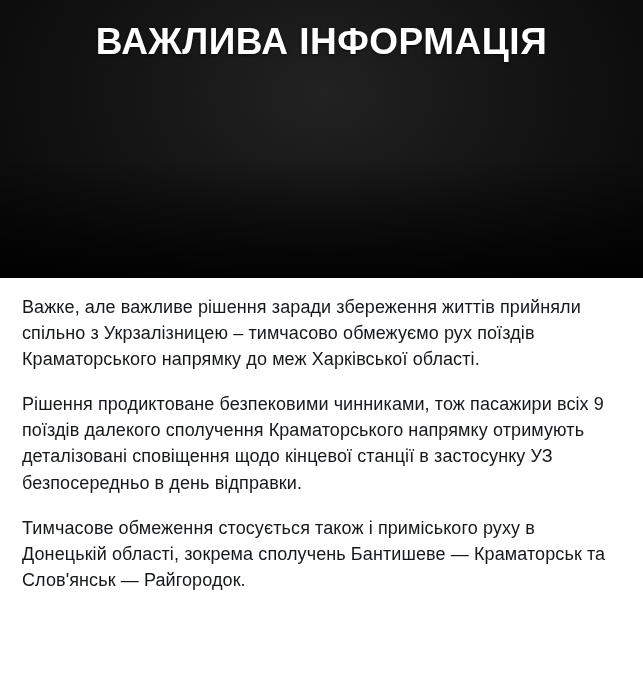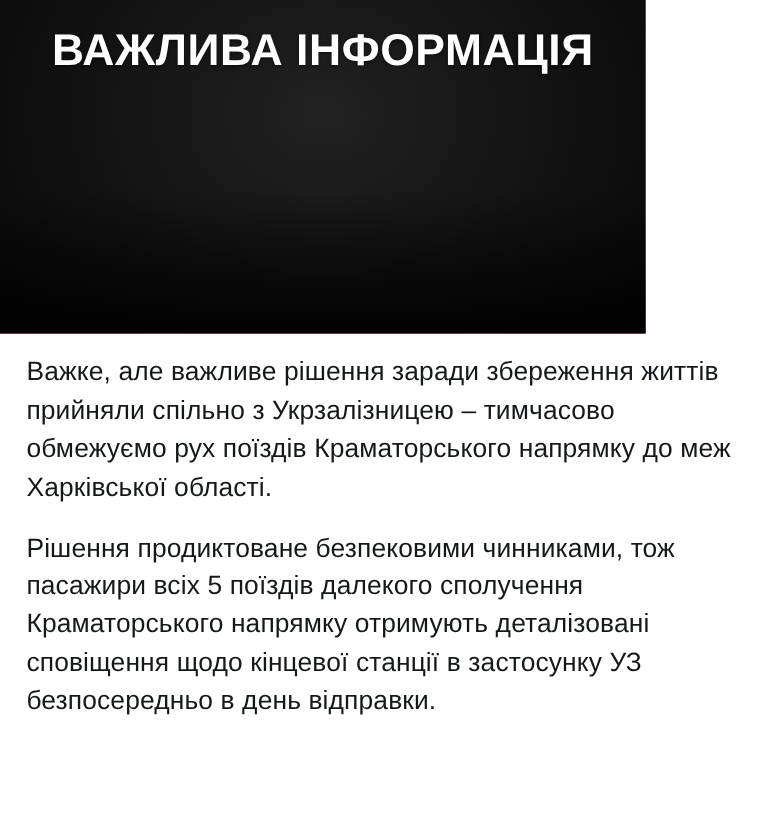--- a/index.html
+++ b/index.html
@@ -14,23 +14,23 @@
     overflow: hidden;
   }
   .page {
     position: relative;
     width: 643px;
     height: 698px;
     background: #ffffff;
   }
   .banner {
     position: relative;
-    width: 538px;
+    width: 643px;
     height: 278px;
-    background: #ec4899;
+    background: #c2410c;
     overflow: hidden;
   }
   
   .banner::before {
     content: "";
     position: absolute;
     left: -10%;
     top: -30%;
     width: 120%;
     height: 160%;
@@ -62,35 +62,36 @@
     text-shadow: 0 1px 3px rgba(0,0,0,0.6);
   }
   .article {
     padding: 16px 22px 0 22px;
     box-sizing: border-box;
   }
   .article p {
     margin: 0 0 19px 0;
     color: #15181b;
     font-family: "Liberation Sans", sans-serif;
-    font-size: 22px;
+    font-size: 18px;
     line-height: 1.45;
     letter-spacing: 0.1px;
   }
   .article p:last-child {
     margin-bottom: 0;
   }
 </style>
 </head>
 <body>
 
 <div class="page">
 
   <div class="banner">
     <div class="banner-title">ВАЖЛИВА ІНФОРМАЦІЯ</div>
   </div>
 
   <div class="article">
     <p>Важке, але важливе рішення заради збереження життів прийняли спільно з Укрзалізницею – тимчасово обмежуємо рух поїздів Краматорського напрямку до меж Харківської області.</p>
-    <p>Рішення продиктоване безпековими чинниками, тож пасажири всіх 5 поїздів далекого сполучення Краматорського напрямку отримують деталізовані сповіщення щодо кінцевої станції в застосунку УЗ безпосередньо в день відправки.</p>
+    <p>Рішення продиктоване безпековими чинниками, тож пасажири всіх 9 поїздів далекого сполучення Краматорського напрямку отримують деталізовані сповіщення щодо кінцевої станції в застосунку УЗ безпосередньо в день відправки.</p>
+    <p>Тимчасове обмеження стосується також і примiського руху в Донецькій області, зокрема сполучень Бантишеве — Краматорськ та Слов'янськ — Райгородок.</p>
   </div>
 
 </div>
 
 </body></html>

